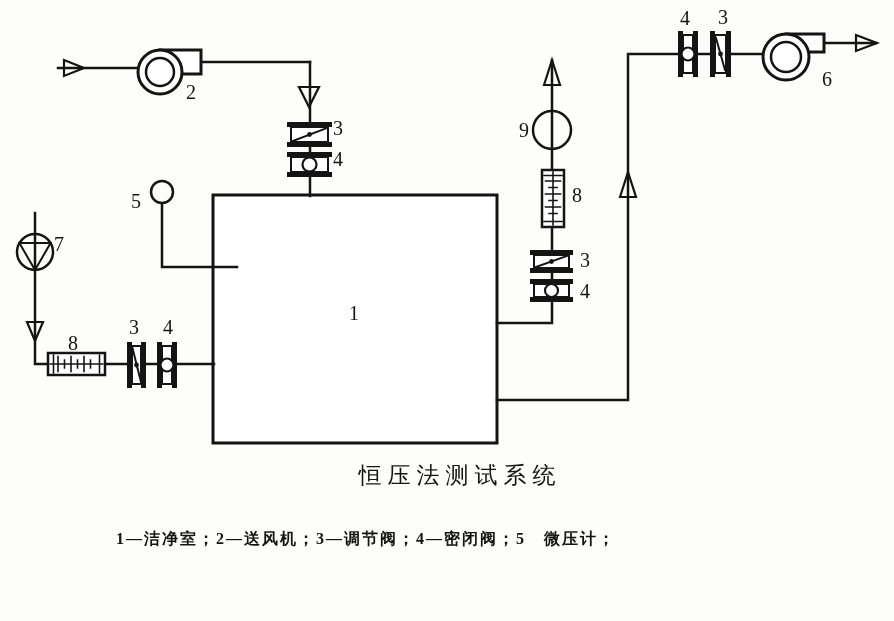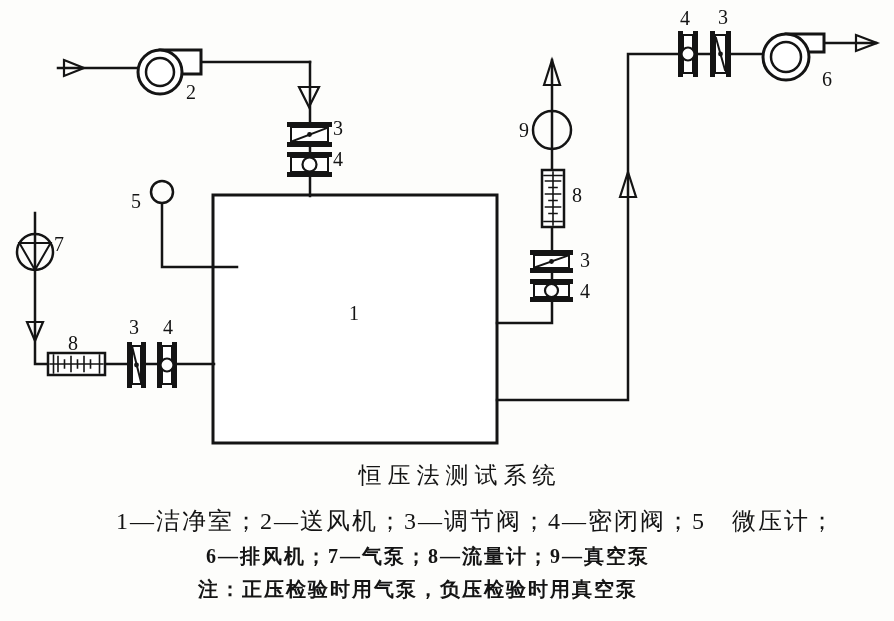--- a/index.html
+++ b/index.html
@@ -22,21 +22,21 @@
     white-space:nowrap;
     color:#141414;
     font-family:"Liberation Serif", serif;
   }
   .cap-title{
     left:260px;top:460px;width:400px;
     text-align:center;
     font-size:23px;font-weight:normal;
     letter-spacing:6px;
   }
-  .cap-line1{left:116px;top:505px;font-size:24px;font-weight:400;letter-spacing:2px;}
+  .cap-line1{left:116px;top:529px;font-size:16px;font-weight:700;letter-spacing:2px;}
   .cap-line2{left:206px;top:543px;font-size:20px;font-weight:600;letter-spacing:2px;}
   .cap-note{left:198px;top:576px;font-size:20px;font-weight:600;letter-spacing:2px;}
 </style>
 </head>
 <body>
 
 <div id="page">
 
   <svg id="diagram-svg" width="894" height="621" viewBox="0 0 894 621" stroke-linecap="square" stroke-linejoin="miter">
 
@@ -179,16 +179,14 @@
       <text class="num" x="580" y="267">3</text>
       <text class="num" x="580" y="298">4</text>
       <text class="num" x="680" y="25">4</text>
       <text class="num" x="718" y="24">3</text>
       <text class="num" x="822" y="86">6</text>
     </g>
   </svg>
 
   <div class="cap cap-title">恒压法测试系统</div>
   <div class="cap cap-line1">1—洁净室；2—送风机；3—调节阀；4—密闭阀；5　微压计；</div>
-  <div class="cap cap-line2">6—排风机；7—气泵；8—流量计；9—真空泵</div>
-  <div class="cap cap-note">注：正压检验时用气泵，负压检验时用真空泵</div>
 
 </div>
 
 </body></html>

